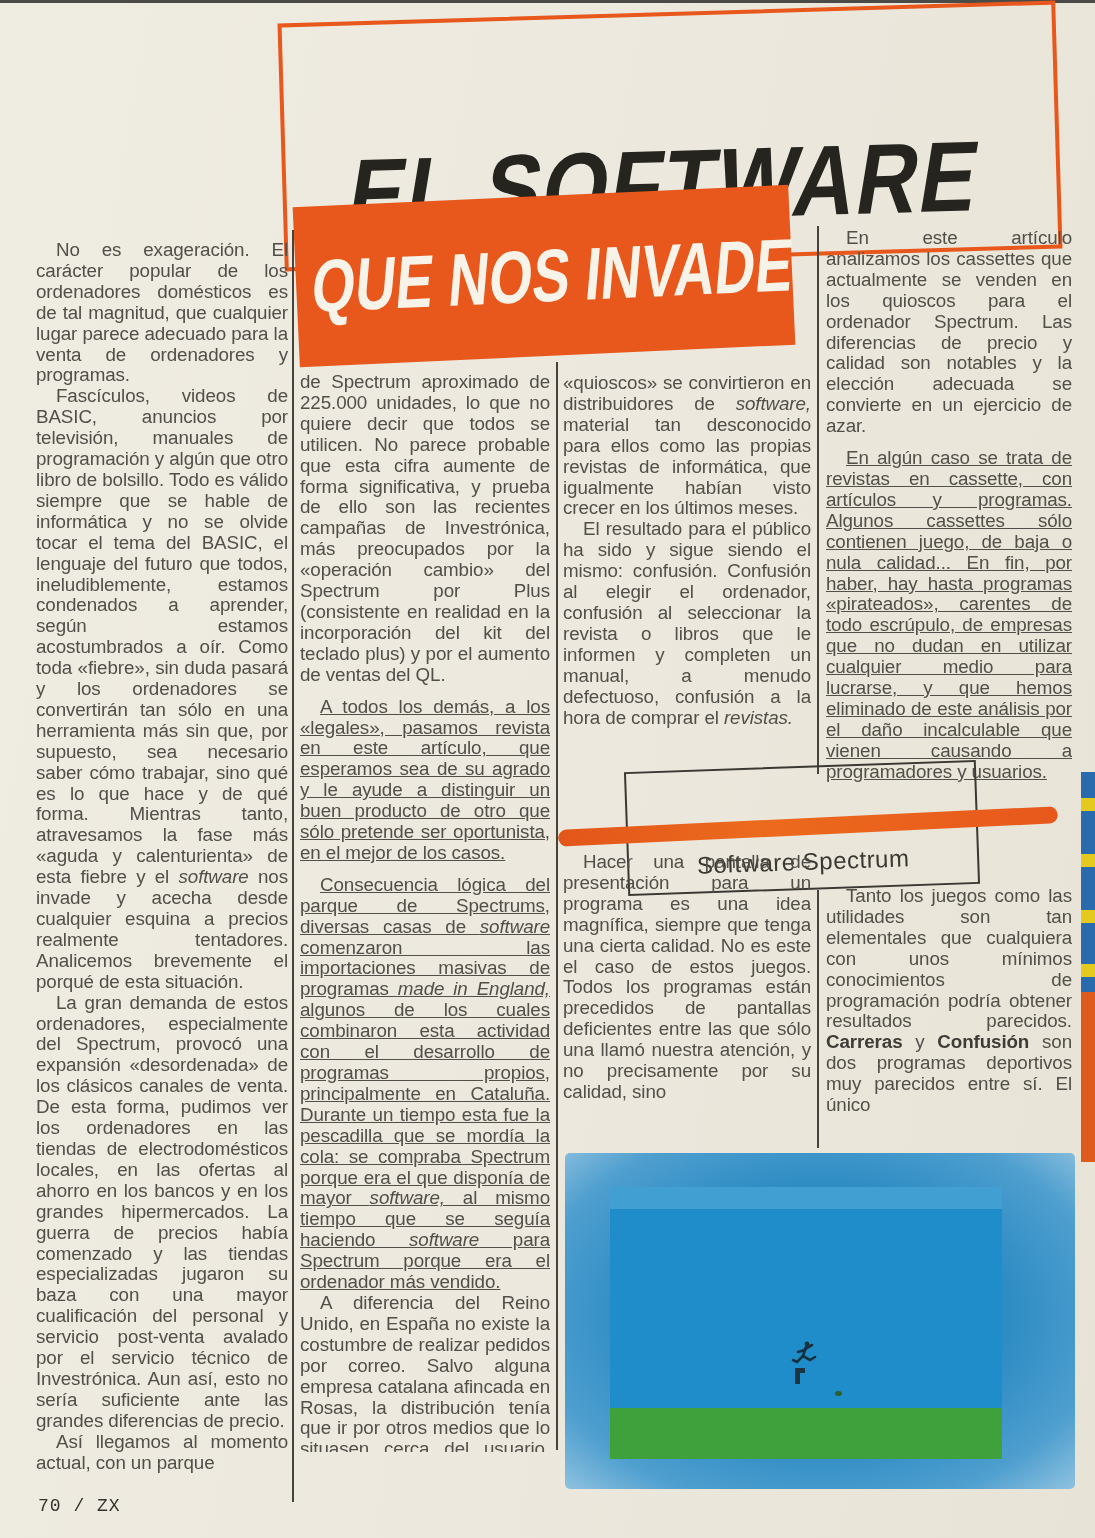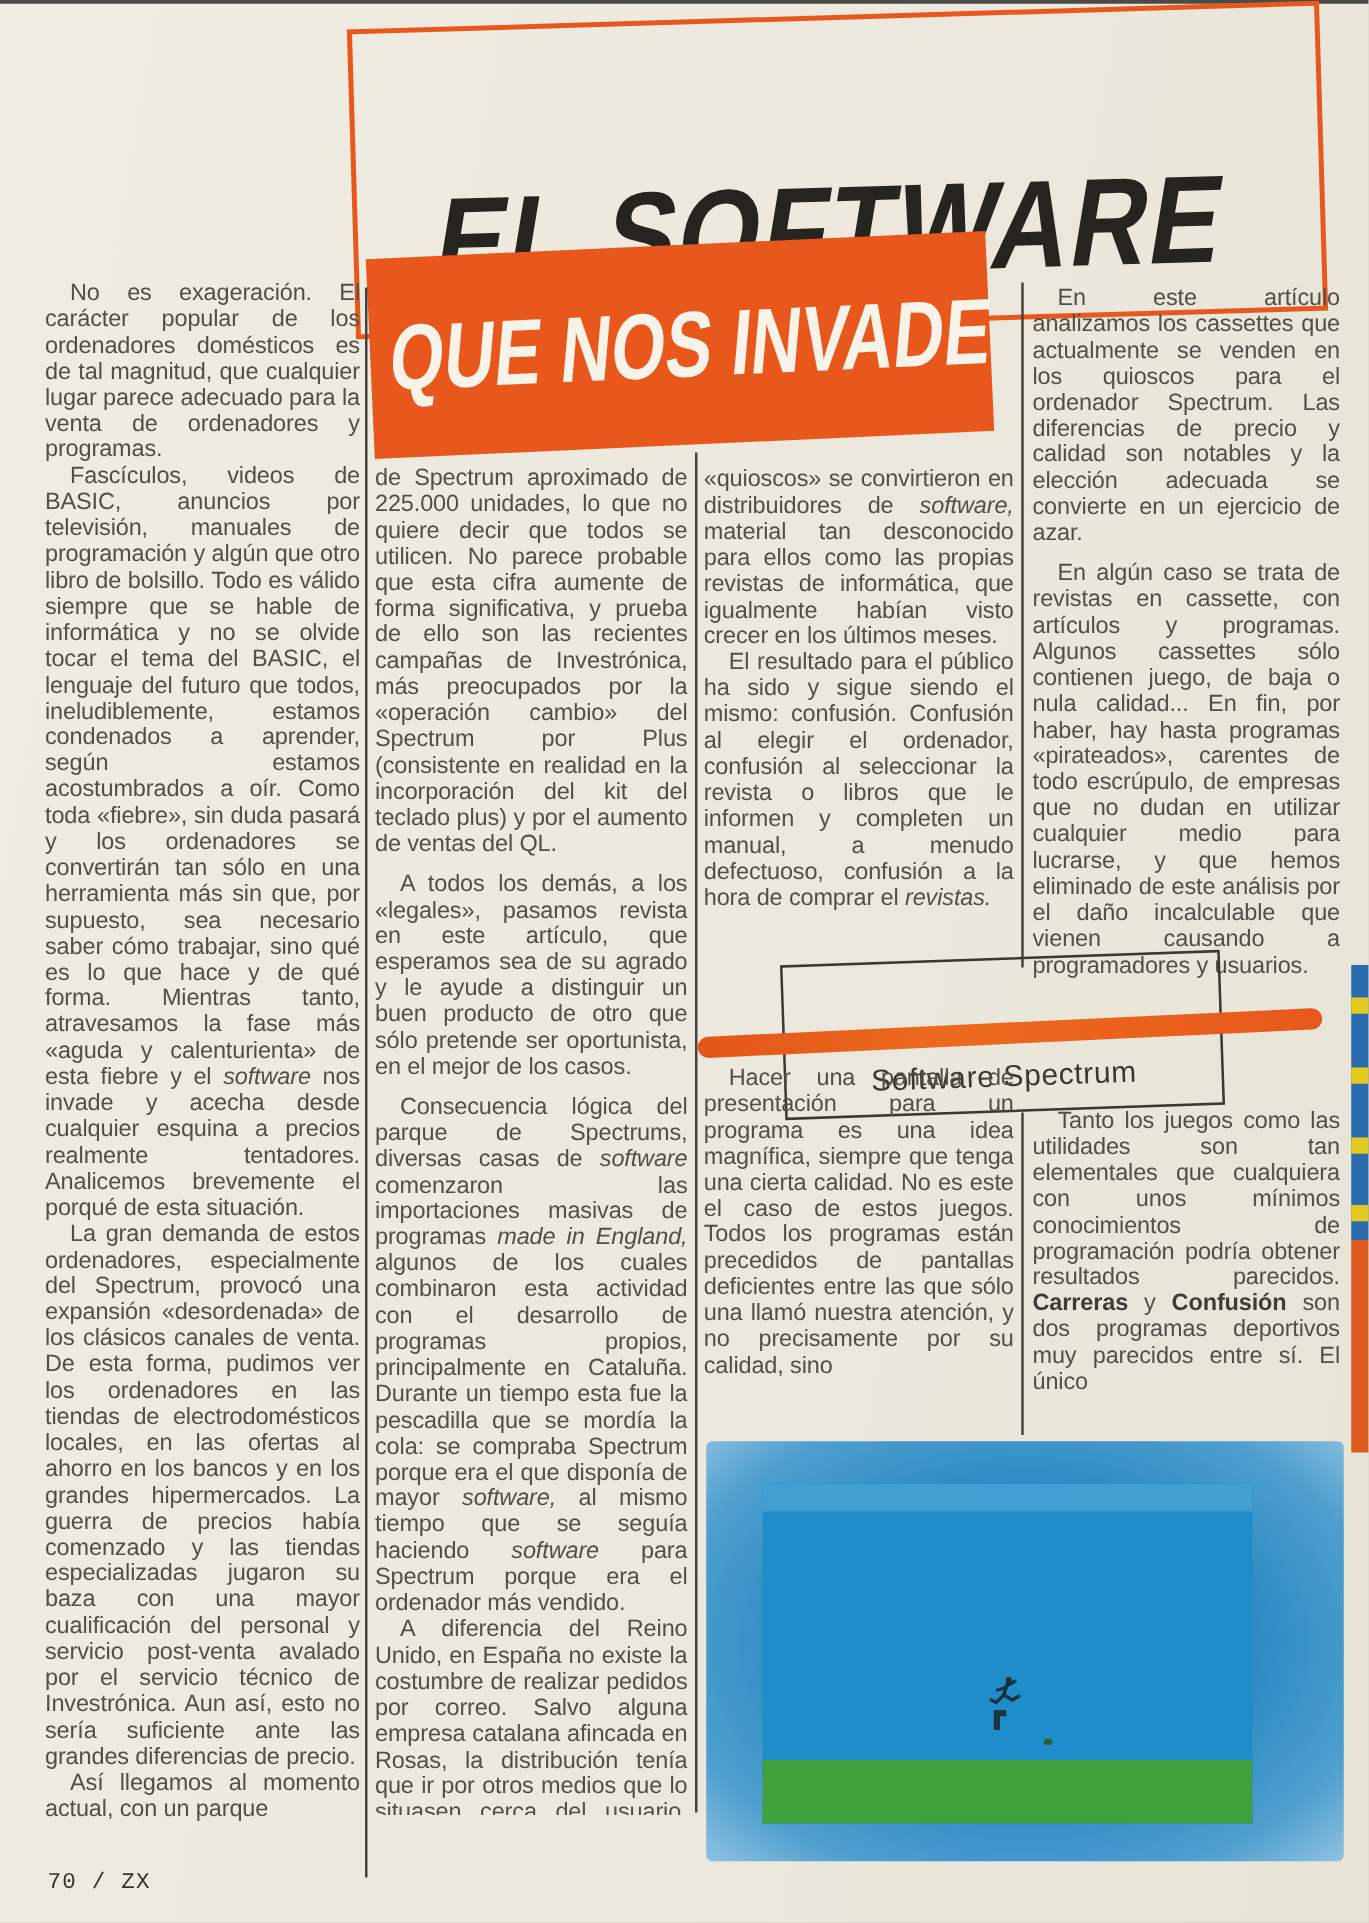--- a/index.html
+++ b/index.html
@@ -31,24 +31,24 @@
     transform:scale(0.8,1.06) skewX(-10deg);transform-origin:left center;
   }
 
   
   .col{
     position:absolute;font-size:18.8px;line-height:20.9px;color:#514f49;
     overflow:hidden;letter-spacing:-0.1px;
   }
   .col p{margin:0;text-align:justify;hyphens:auto;-webkit-hyphens:auto;}
   .col p.ind{text-indent:20px;}
-  .col p.gap{margin-top:11px;}
+  .col p.gap{margin-top:11px;text-decoration:underline;}
   .it{font-style:italic;}
   .bd{font-weight:700;color:#3e3c36;}
-  #col1{left:36px;top:224px;width:252px;height:1272px;}
+  #col1{left:36px;top:240px;width:252px;height:1272px;}
   #col2{left:300px;top:372px;width:250px;height:1080px;}
   #col3t{left:563px;top:373px;width:248px;height:382px;}
   #col4t{left:826px;top:228px;width:246px;height:562px;}
   #col3b{left:563px;top:852px;width:248px;height:258px;}
   #col4b{left:826px;top:886px;width:246px;height:262px;}
 
   .vrule{position:absolute;width:2px;background:#45433d;}
   #rule1{left:292px;top:230px;height:1272px;}
   #rule2{left:556px;top:362px;height:1088px;}
   #rule3a{left:817px;top:226px;height:548px;}

